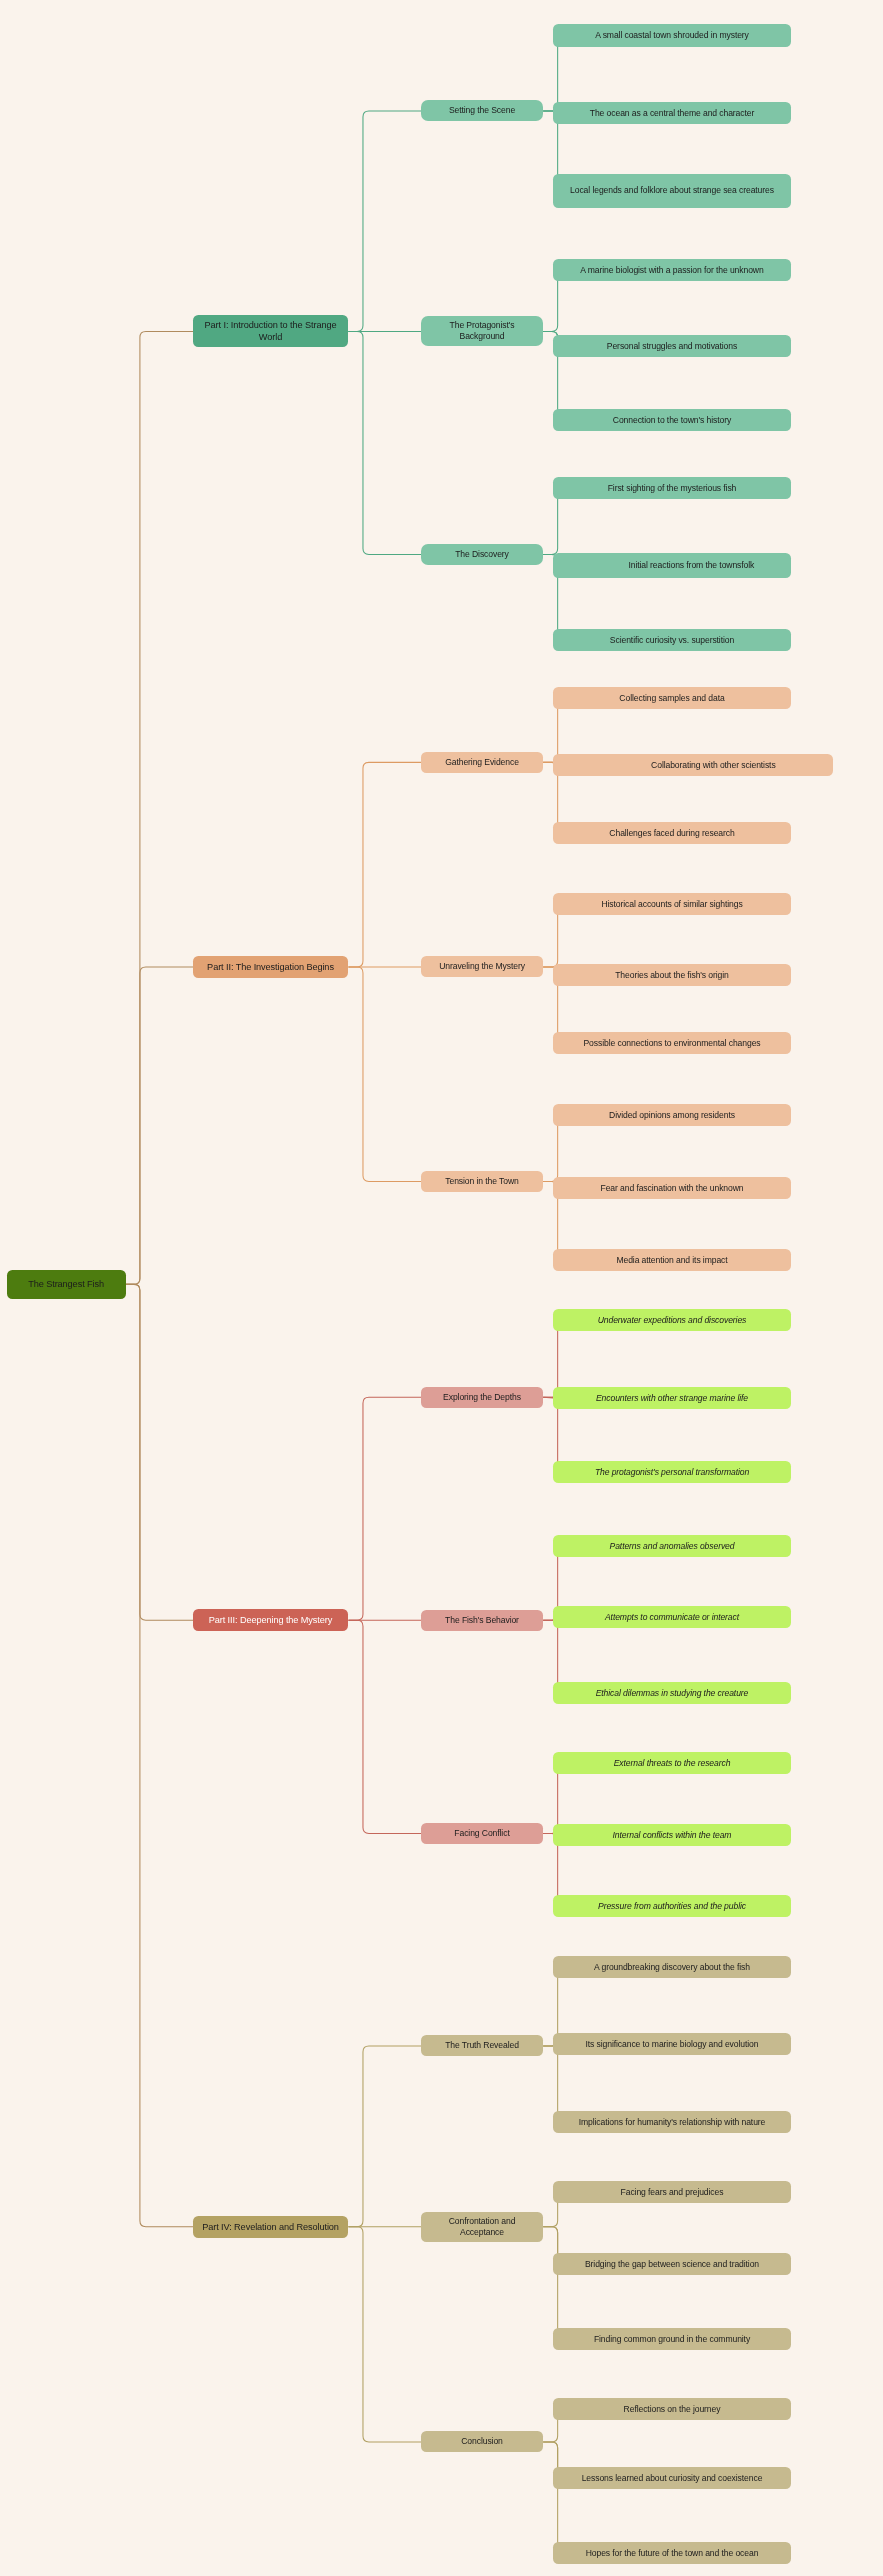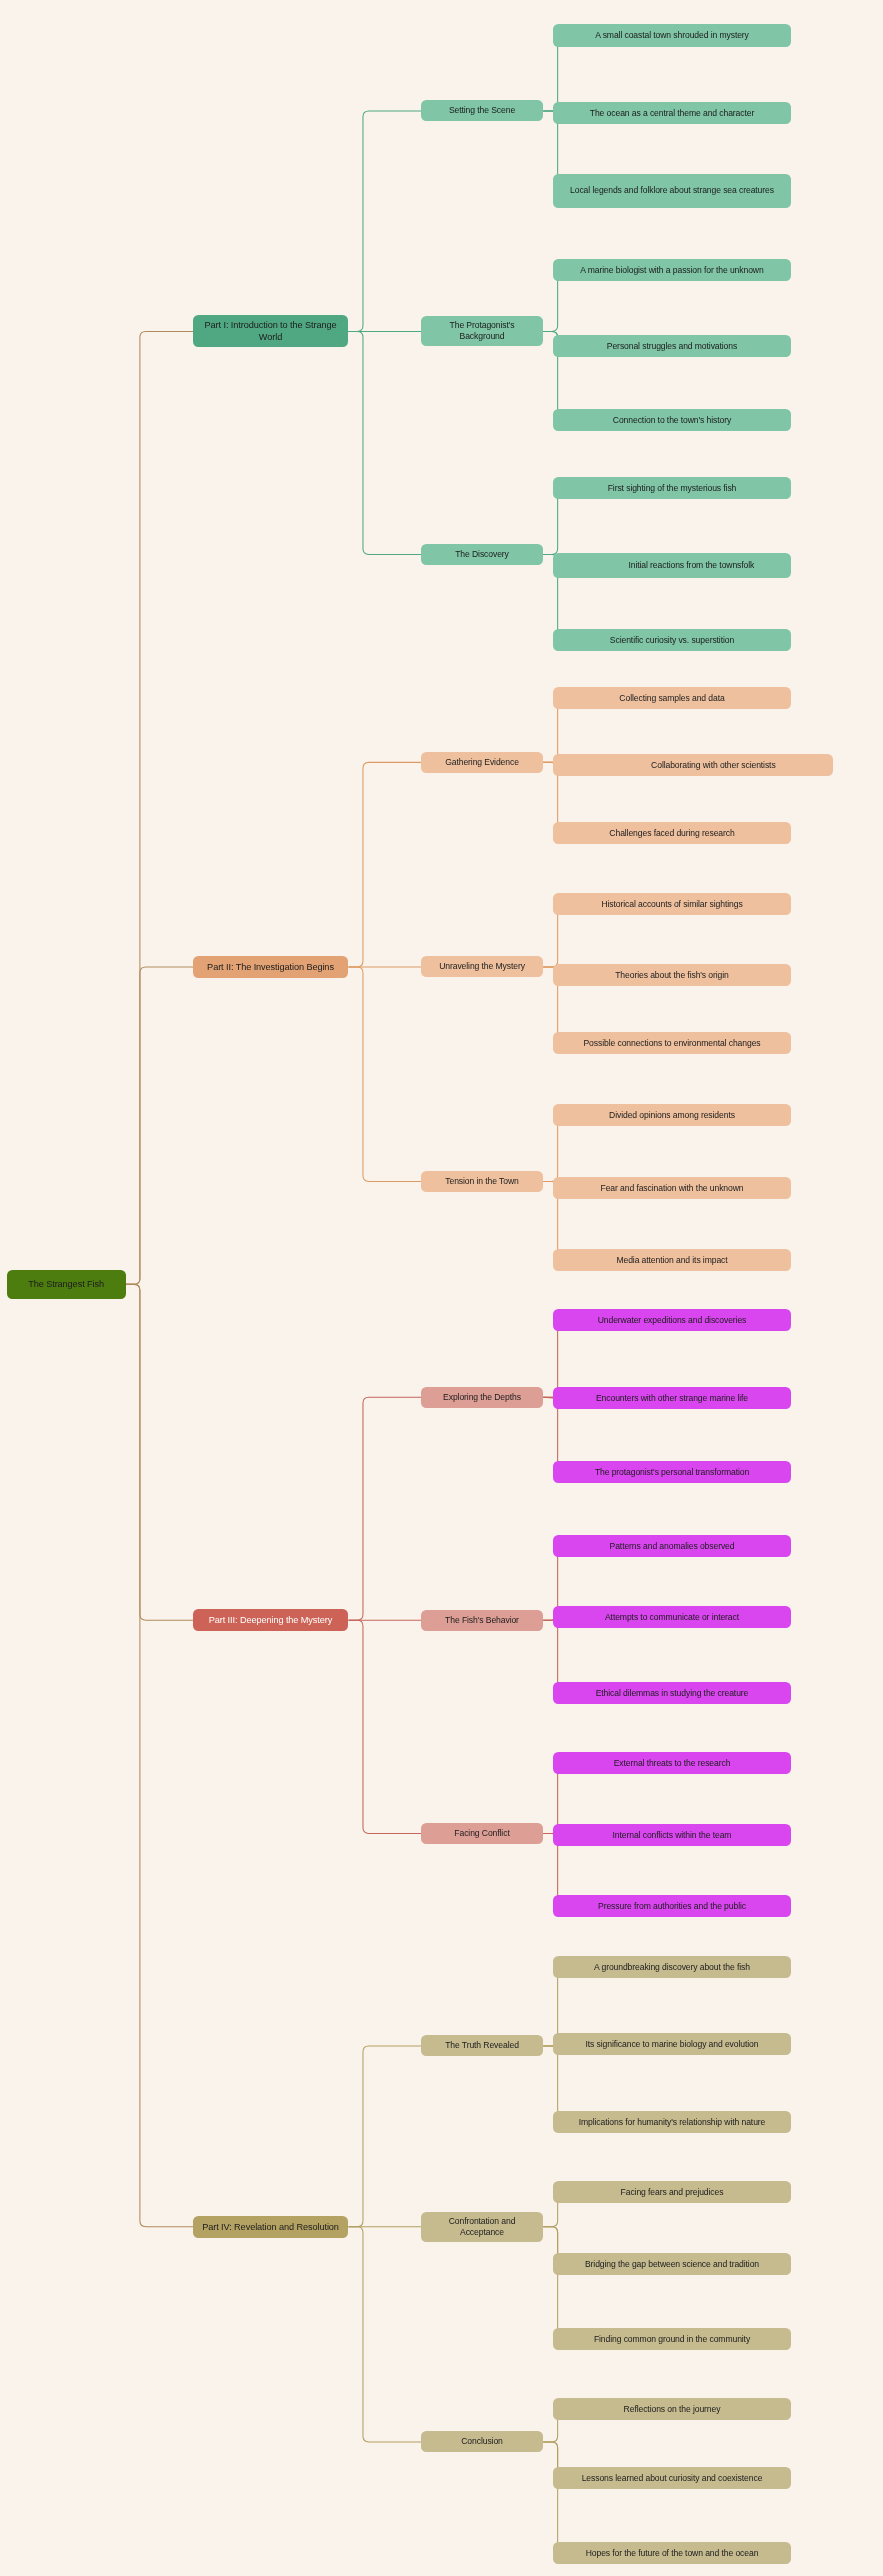--- a/index.html
+++ b/index.html
@@ -23,28 +23,28 @@
     font-size: 8.6px;
     letter-spacing: -0.1px;
   }
   .node.root    { background:#4d7c0f; font-size:9.2px; }
   .node.l1      { font-size:9.2px; }
   .node.l1.green{ background:#50a882; }
   .node.l1.orange{ background:#e2a273; }
   .node.l1.red  { background:#cc6356; color:#ffffff; }
   .node.l1.khaki{ background:#b4a263;text-align:center; }
 
-  .node.l2.green{ background:#7fc5a6; }
+  .node.l2.green{ background:#7fc5a6;border-radius:7px; }
   .node.l2.orange{ background:#eec09e; }
   .node.l2.red  { background:#dd9e96; }
   .node.l2.khaki{ background:#c6ba8f; }
 
   .node.l3.green{ background:#7fc5a6; }
   .node.l3.orange{ background:#eec09e; }
-  .node.l3.red  { background:#d946ef; }
+  .node.l3.red  { background:#bef264;font-style:italic; }
   .node.l3.khaki{ background:#c6ba8f; }
 </style>
 </head>
 <body>
 
 <div id="stage">
   <svg id="edges" viewBox="0 0 1338 3903" width="883" height="2576">
       <path d="M190,1946 L203,1946 Q212,1946 212,1937 L212,511 Q212,502 221,502 L293,502" fill="none" stroke="#b08b5e" stroke-width="1.6"></path>
       <path d="M528,502 L541,502 Q550,502 550,493 L550,177 Q550,168 559,168 L638,168" fill="none" stroke="#4ea882" stroke-width="1.6"></path>
       <path d="M823,168 L836,168 Q845,168 845,159 L845,63 Q845,54 854,54 L838,54" fill="none" stroke="#4ea882" stroke-width="1.6"></path>

